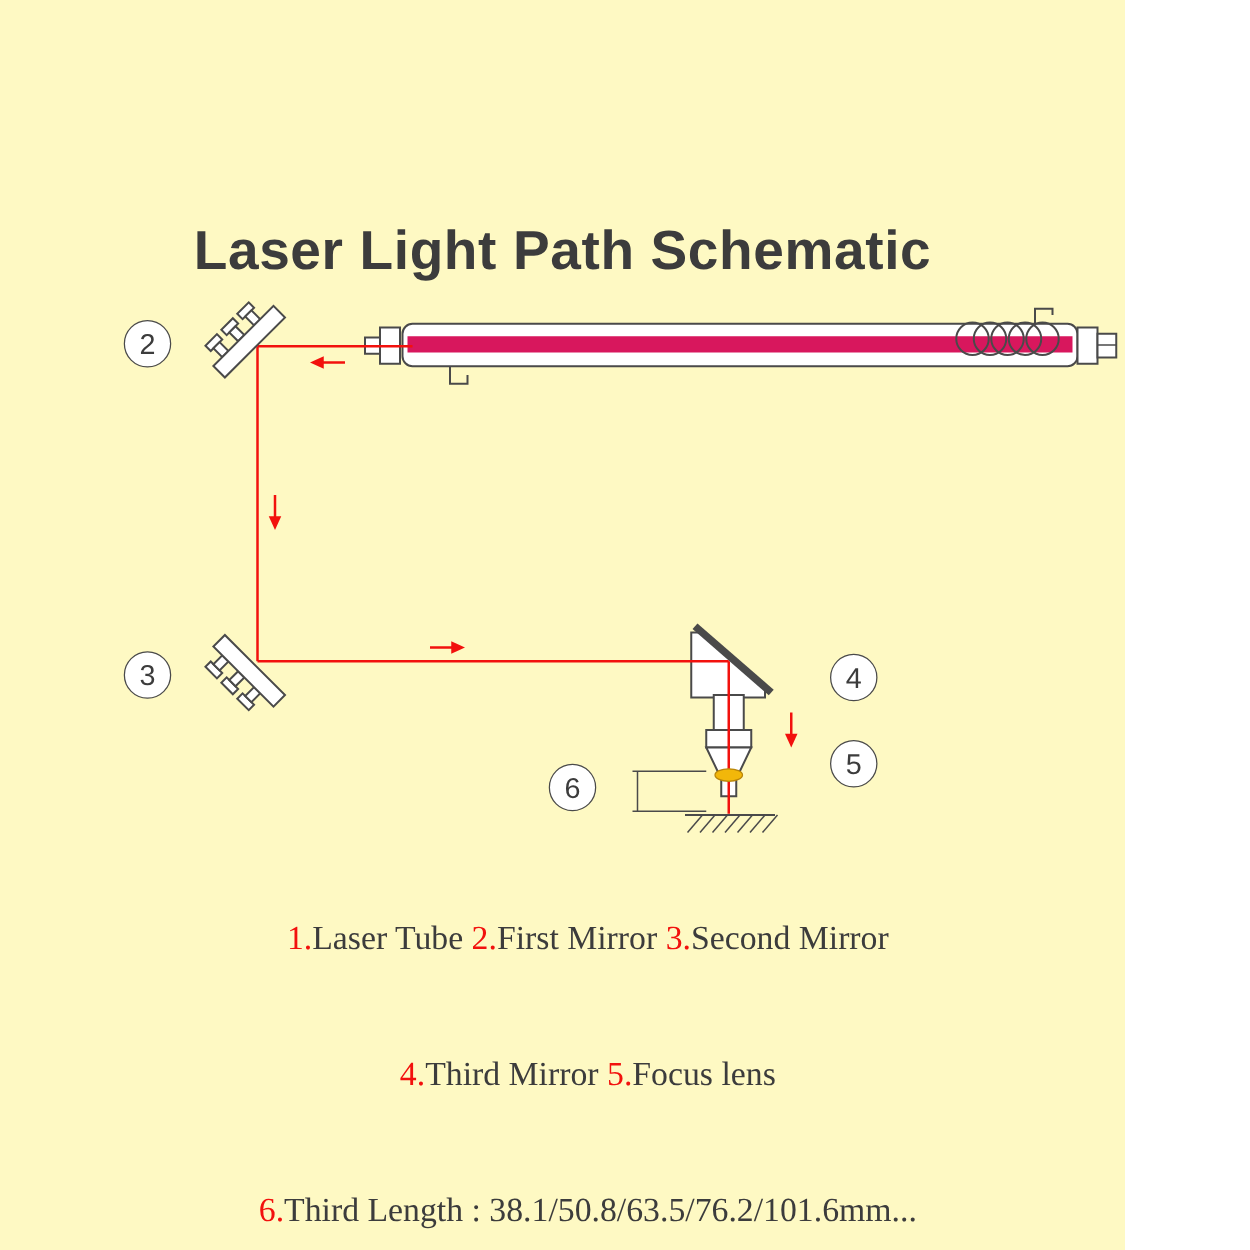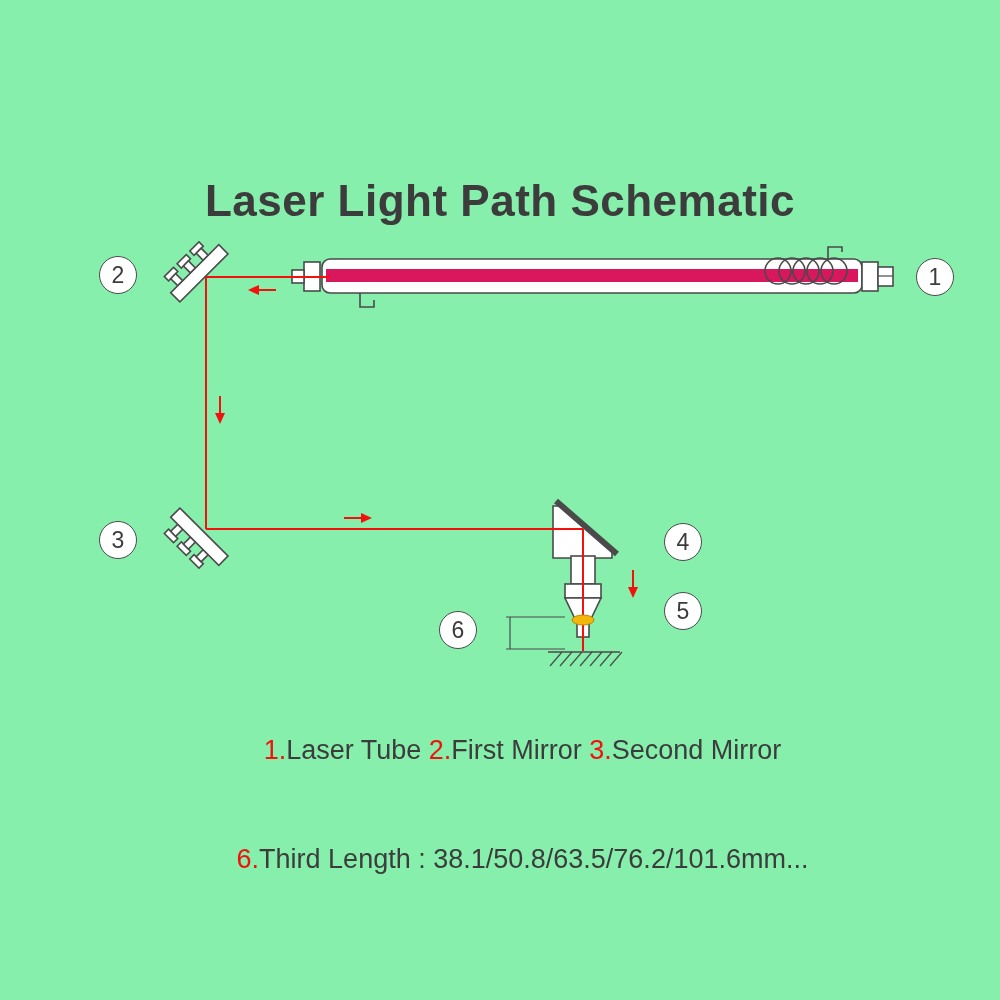--- a/index.html
+++ b/index.html
@@ -1,17 +1,17 @@
 <!DOCTYPE html>
 <html style="--color-beam: #f2110d; --color-stripe: #d8175d; --color-outline: #4a4a4a; --color-text: #3c3c3c; --color-lens: #f2b70a;"><head>
 <meta charset="utf-8">
 <style>
   html,body{margin:0;padding:0;background:#fff;}
   .canvas{
-    position:relative;width:1000px;height:1000px;background:#86efac;
+    position:relative;width:900px;height:1000px;background:#fef9c3;
     font-family:"Liberation Sans",sans-serif;overflow:hidden;
   }
   .title{
     position:absolute;top:176px;left:0;width:100%;text-align:center;
     font-size:44px;font-weight:700;color:var(--color-text,#3c3c3c);
     letter-spacing:0.5px;
   }
   .diagram{position:absolute;left:0;top:0;}
   
   .o{stroke:var(--color-outline,#4a4a4a);stroke-width:1.6;fill:#fff;}
@@ -24,21 +24,21 @@
   .lens{fill:var(--color-lens,#f2b70a);stroke:#b9860a;stroke-width:1;}
   .callout{
     position:absolute;width:38px;height:38px;border:1.6px solid var(--color-outline,#4a4a4a);
     border-radius:50%;display:flex;align-items:center;justify-content:center;
     font-size:23px;color:var(--color-text,#3c3c3c);background:#fff;box-sizing:border-box;
   }
   .legend{
     position:absolute;left:0;top:702px;width:100%;text-align:center;
     color:var(--color-text,#3c3c3c);font-size:27px;line-height:32px;
   }
-  .legend-line{white-space:pre-wrap;margin:0 0 13px;}
+  .legend-line{white-space:pre-wrap;margin:0 0 13px;font-family:Liberation Serif, serif;}
   .legend-line.l3{margin-bottom:15px;}
   .rn{color:var(--color-beam,#f2110d);}
   .focal-mm{}
 </style>
 </head>
 <body>
 
 <div class="canvas">
 
   <div class="title">Laser Light Path Schematic</div>
@@ -144,19 +144,22 @@
   <div class="callout" style="left:99px;top:256px">2</div>
   <div class="callout" style="left:99px;top:521px">3</div>
   <div class="callout" style="left:664px;top:523px">4</div>
   <div class="callout" style="left:664px;top:592px">5</div>
   <div class="callout" style="left:439px;top:611px">6</div>
 
   <div class="legend">
     <div class="legend-line">
       <span class="rn">1.</span><span>Laser Tube </span><span class="rn">2.</span><span>First Mirror </span><span class="rn">3.</span><span>Second Mirror</span>
     </div>
+    <div class="legend-line">
+      <span class="rn">4.</span><span>Third Mirror </span><span class="rn">5.</span><span>Focus lens</span>
+    </div>
     <div class="legend-line l3">
       <span class="rn">6.</span><span>Third Length : </span><span class="focal-mm">38.1/50.8/63.5/76.2/101.6mm...</span>
     </div>
 
   </div>
 
 </div>
 
 </body></html>

